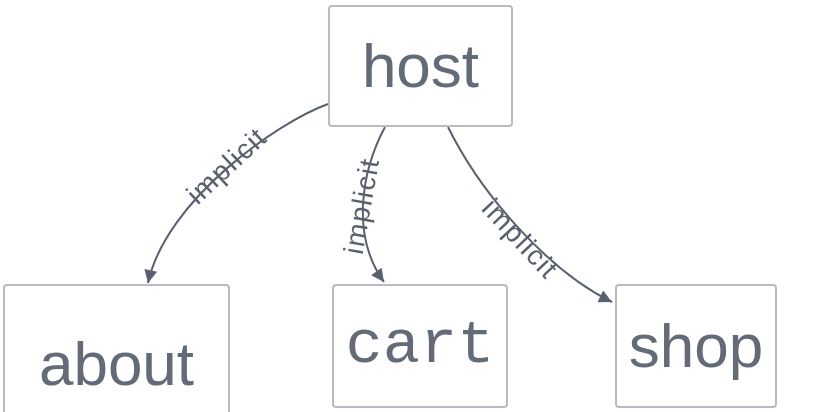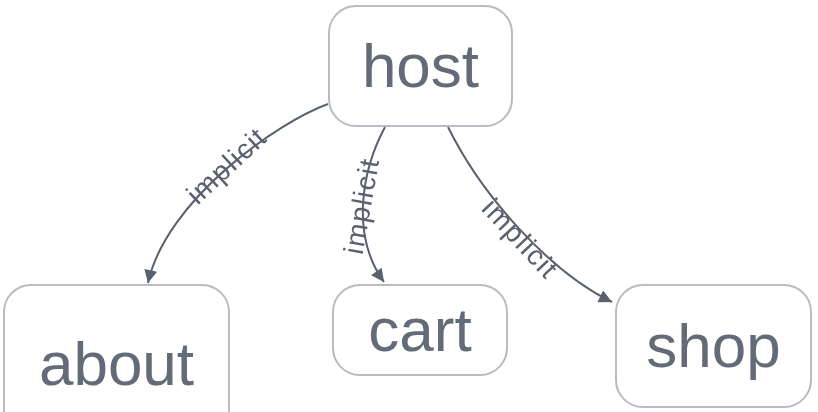--- a/index.html
+++ b/index.html
@@ -30,35 +30,35 @@
   .edge-path {
     fill: none;
     stroke: var(--edge);
     stroke-width: 2;
   }
   .arrowhead-shape { fill: var(--edge); }
   .node {
     position: absolute;
     background: var(--background);
     border: 2px solid var(--node-border);
-    border-radius: 28px;
+    border-radius: 4px;
     display: flex;
     align-items: center;
     justify-content: center;
   }
   .node-label {
     color: var(--node-text);
     font-size: 62px;
     line-height: 1;
     white-space: nowrap;
   }
   .node-host  { left: 328px; top: 5px;   width: 185px; height: 122px; }
   .node-about { left: 3px;   top: 284px; width: 227px; height: 160px; }
-  .node-cart  { left: 332px; top: 284px; width: 176px; height: 92px; }
-  .node-shop  { left: 615px; top: 284px; width: 197px; height: 124px; }
+  .node-cart  { left: 332px; top: 284px; width: 176px; height: 124px; font-family: Liberation Mono, monospace; }
+  .node-shop  { left: 615px; top: 284px; width: 162px; height: 124px; }
   .edge-label {
     position: absolute;
     color: var(--edge);
     font-size: 28px;
     letter-spacing: 1.5px;
     line-height: 1;
     white-space: nowrap;
     transform-origin: center center;
   }
   .edge-label-0 { left: 227px; top: 166px; transform: translate(-50%,-50%) rotate(-43deg); }

